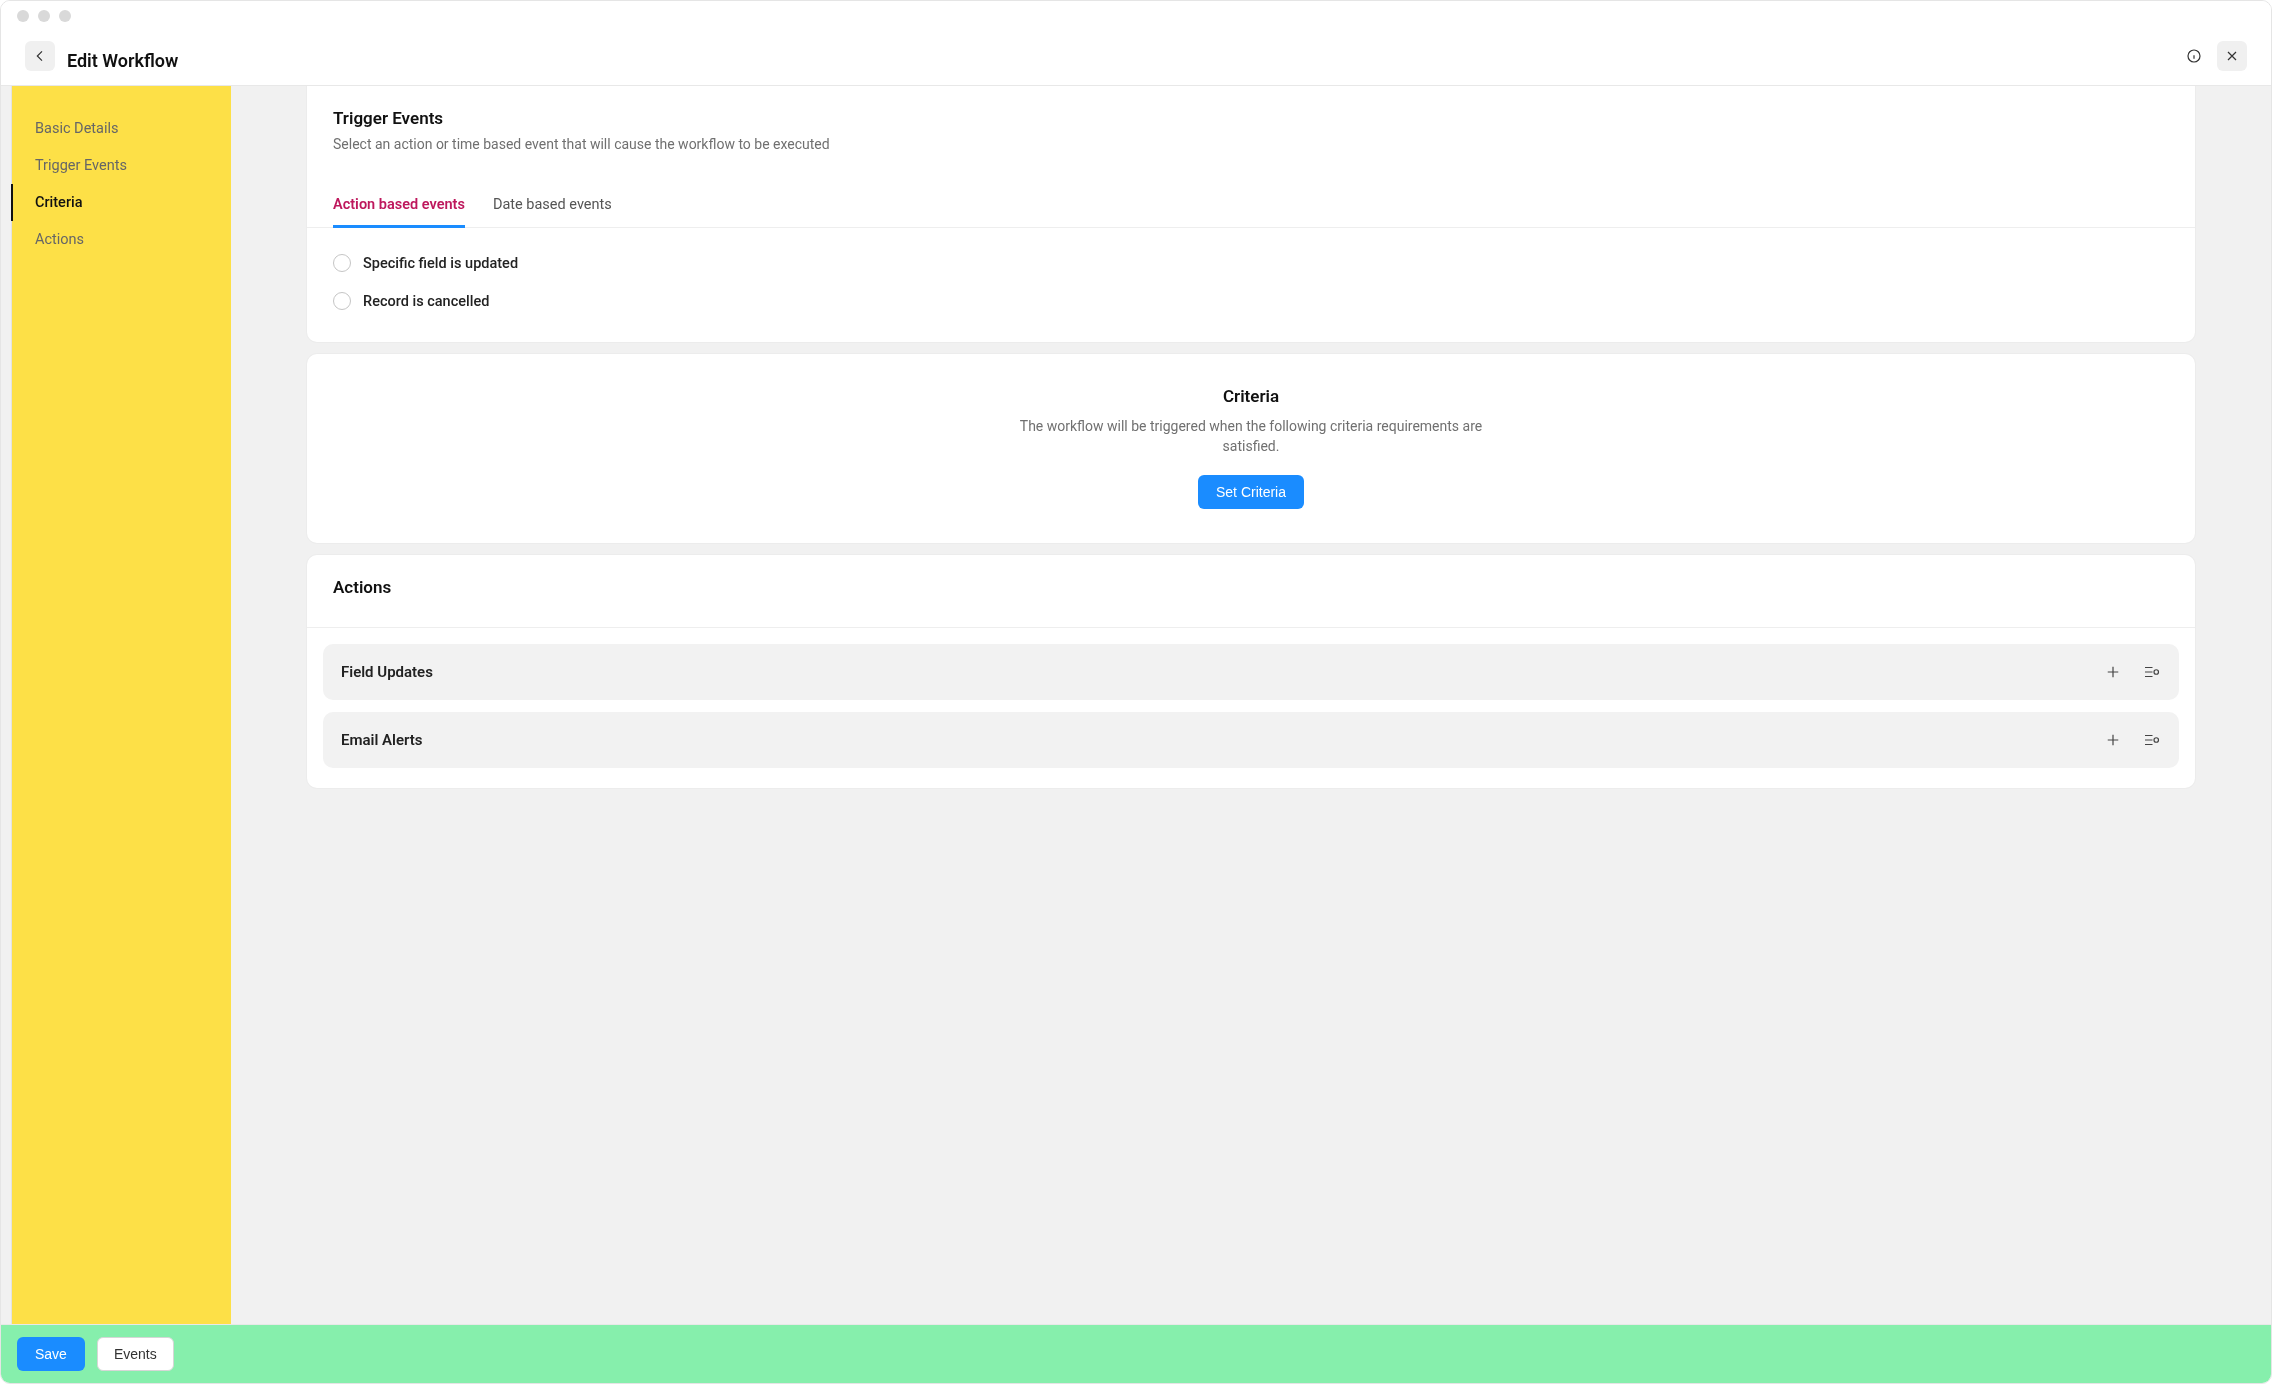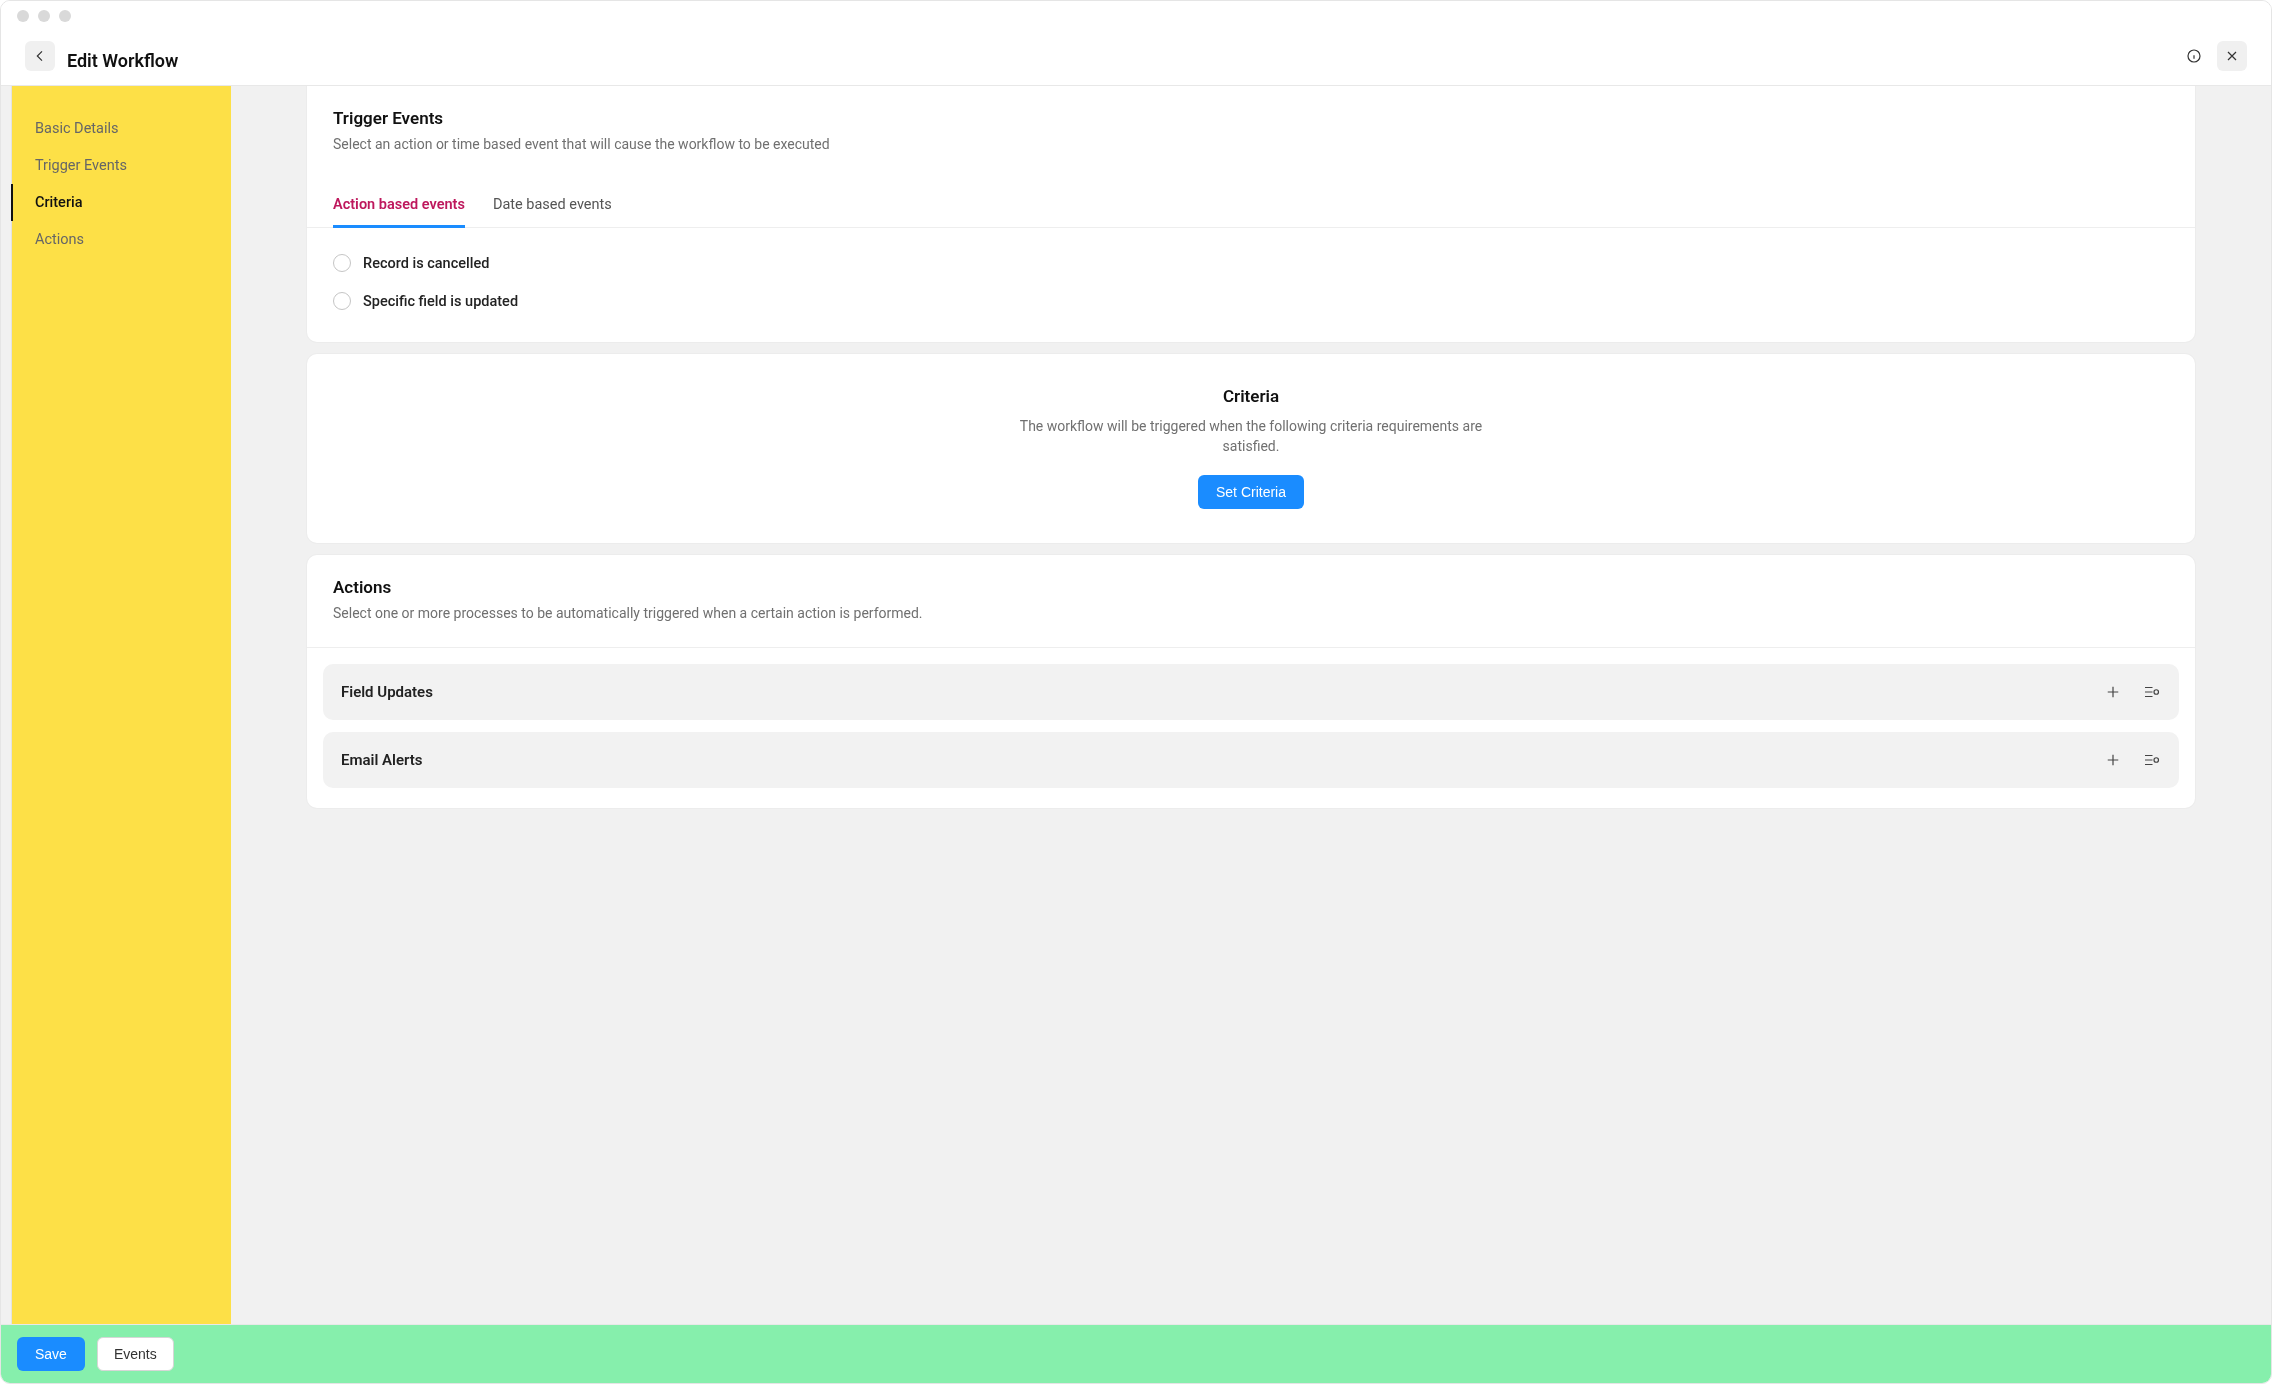--- a/index.html
+++ b/index.html
@@ -227,41 +227,40 @@
             <h2>Trigger Events</h2>
             <p class="desc">Select an action or time based event that will cause the workflow to be executed</p>
           </div>
           <div class="tabs">
             <div class="tab active">Action based events</div>
             <div class="tab">Date based events</div>
           </div>
           <div class="radio-list">
             <label class="radio-row">
               <span class="radio"></span>
-              <span class="radio-label">Record is cancelled</span>
+              <span class="radio-label">Specific field is updated</span>
             </label>
             <label class="radio-row">
               <span class="radio"></span>
-              <span class="radio-label">Specific field is updated</span>
+              <span class="radio-label">Record is cancelled</span>
             </label>
           </div>
         </div>
 
         <div class="card">
           <div class="criteria-card">
             <h2>Criteria</h2>
             <p class="desc">The workflow will be triggered when the following criteria requirements are satisfied.</p>
             <button class="btn-primary">Set Criteria</button>
           </div>
         </div>
 
         <div class="card">
           <div class="card-section" style="border-bottom:1px solid #eee;">
             <h2>Actions</h2>
-            <p class="desc">Select one or more processes to be automatically triggered when a certain action is performed.</p>
           </div>
           <div class="actions-wrap" style="padding-top:16px;">
             <div class="action-block">
               <h3>Field Updates</h3>
               <div class="action-icons">
                 <span class="ic">
                   <svg viewBox="0 0 24 24">
                       <path d="M12 5v14M5 12h14"></path>
                     </svg>
                 </span>

